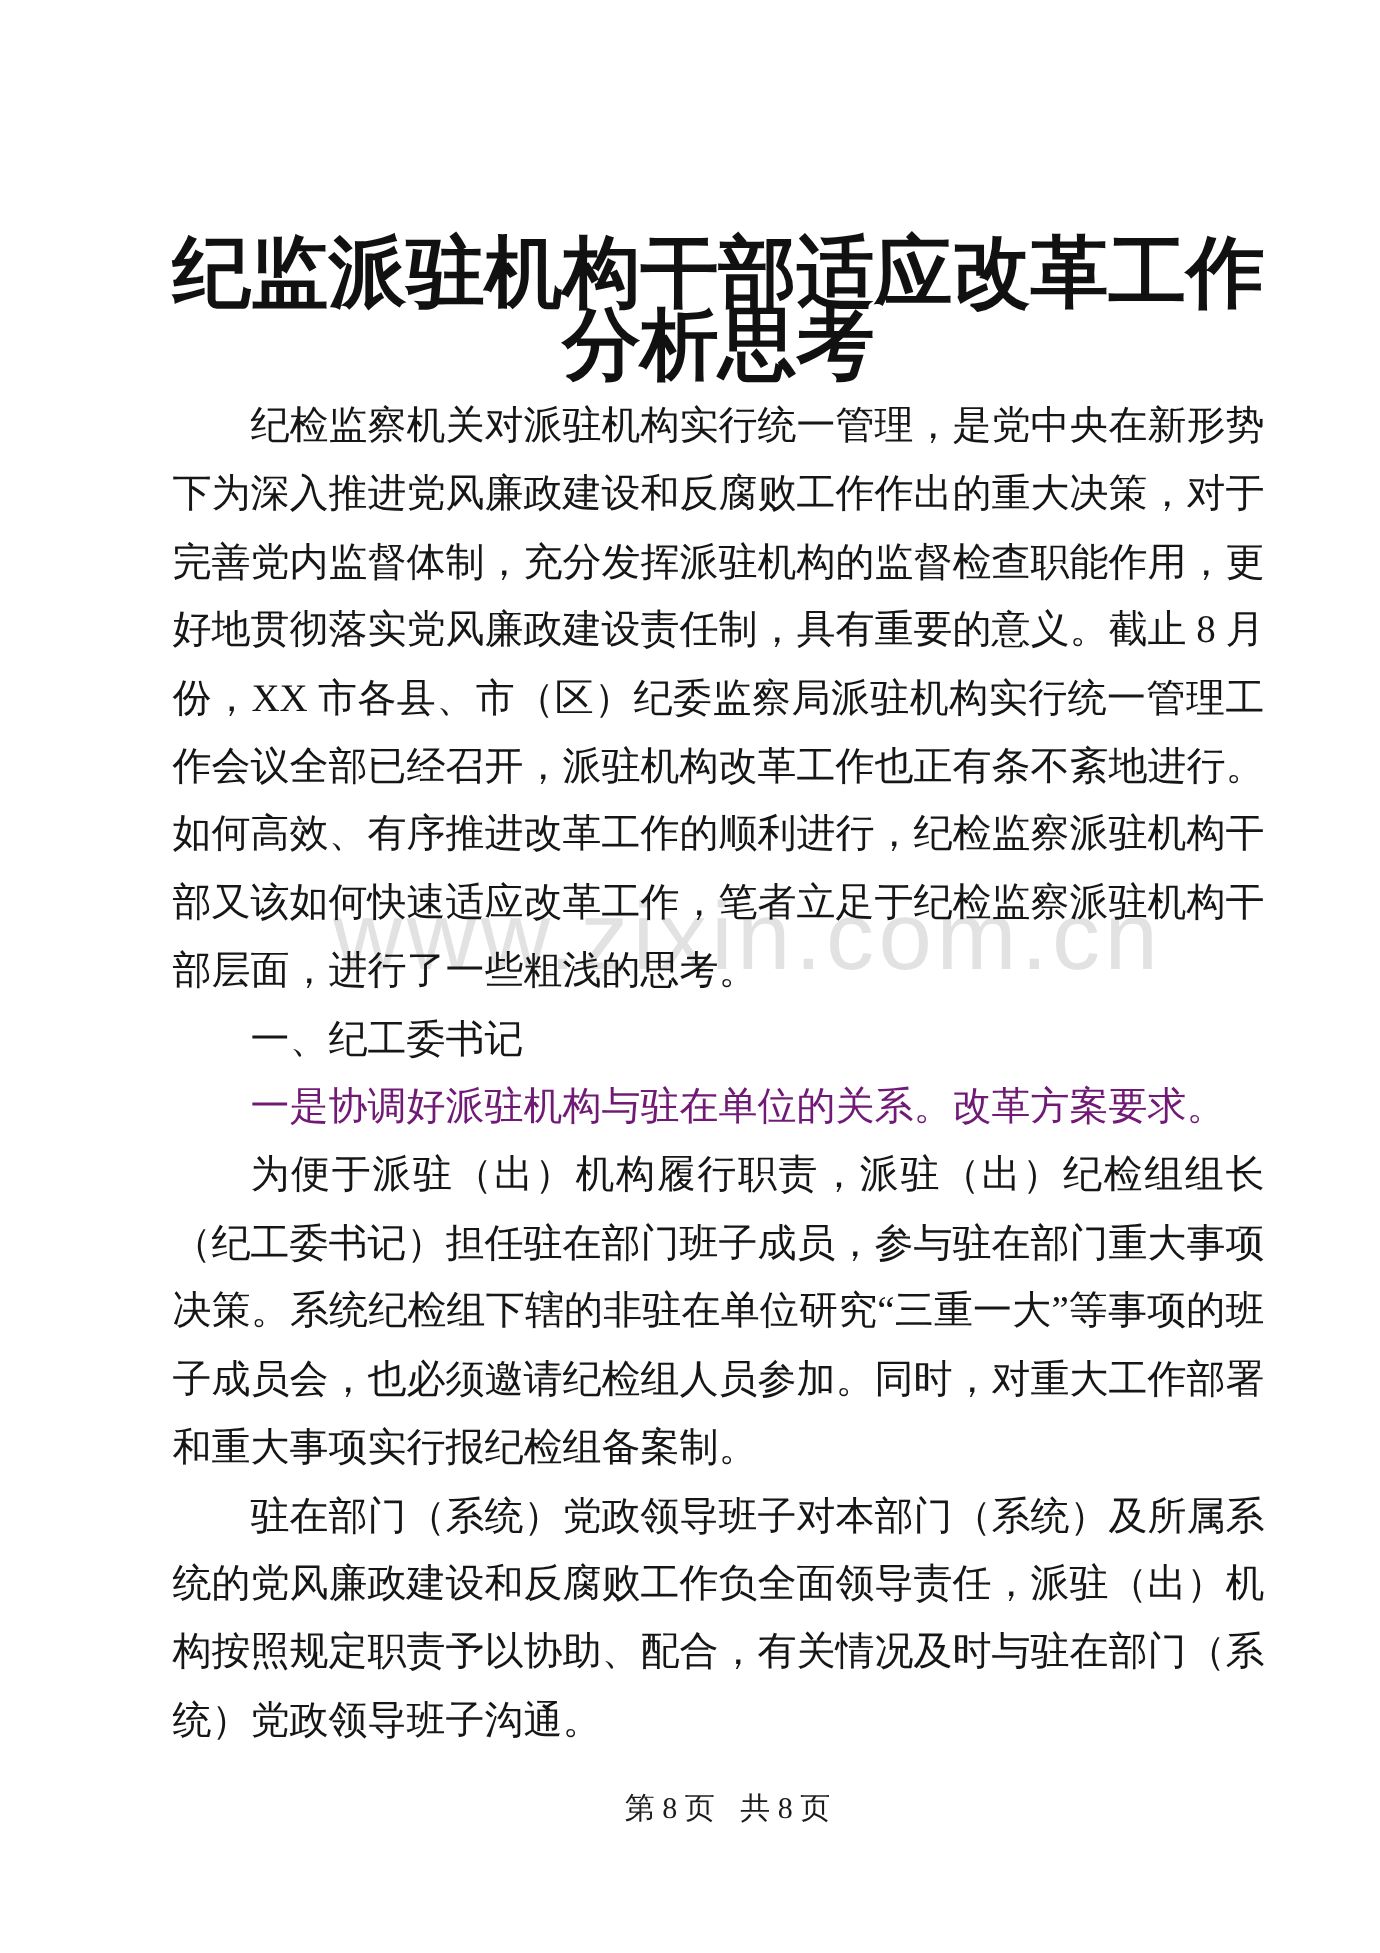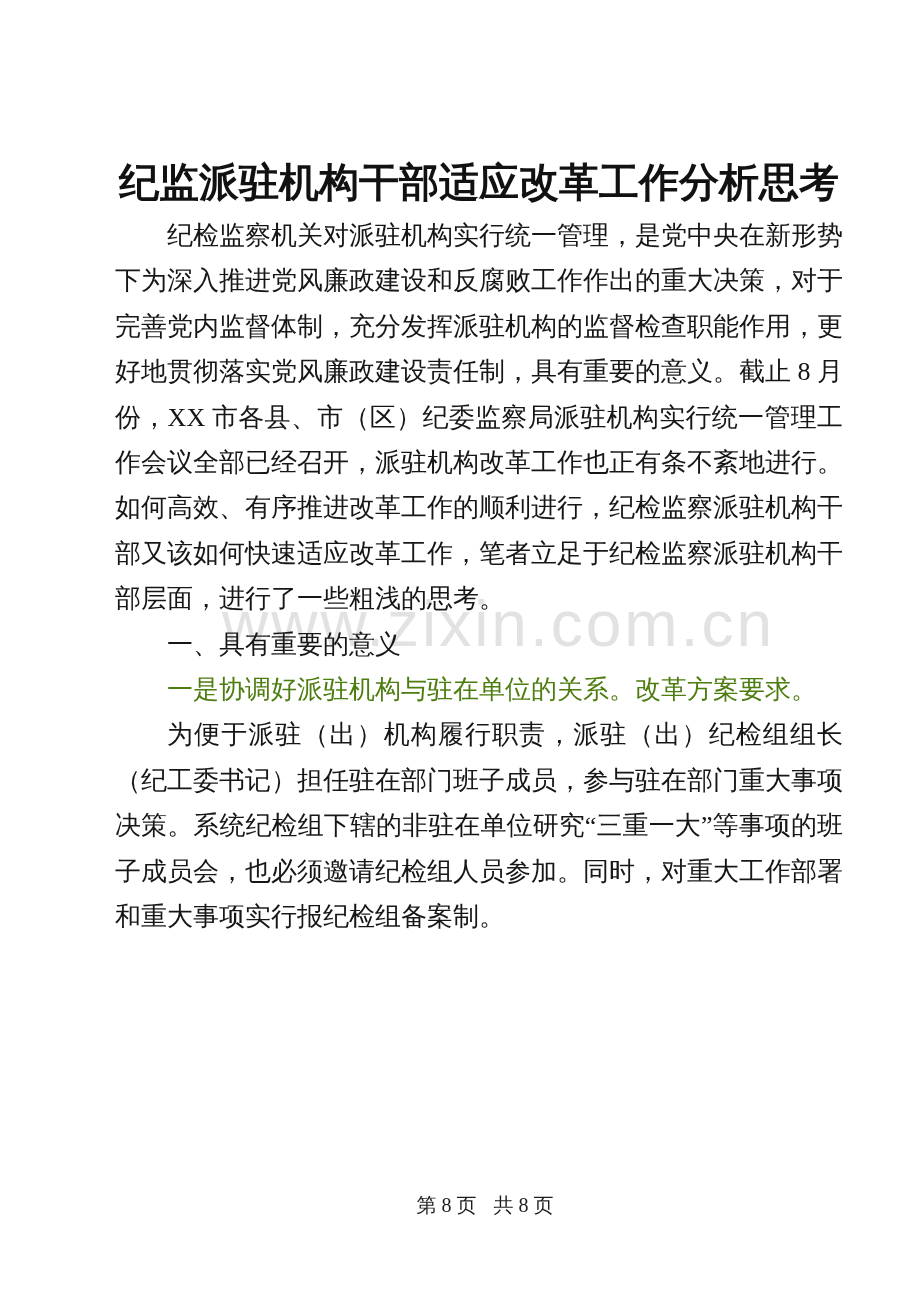--- a/index.html
+++ b/index.html
@@ -17,21 +17,21 @@
   }
   .content {
     position: relative;
     z-index: 2;
     padding: 158px 77px 0 115px; 
   }
   .doc-title {
     margin: 0 0 7px 0;
     font-family: "Liberation Sans", "DejaVu Sans", sans-serif;
     font-weight: bold;
-    font-size: 40px;
+    font-size: 52px;
     line-height: 48px;
     text-align: center;
     color: #111111;
     letter-spacing: 0px;
   }
   .doc-body p.para {
     margin: 0;
     font-size: 26px;
     line-height: 45.4px;
     text-align: justify;
@@ -79,23 +79,24 @@
 <div class="page" style="background: rgb(255, 255, 255);">
 
   <div class="watermark" style="color: rgb(226, 226, 226);">www.zixin.com.cn</div>
 
   <div class="content">
     <h1 class="doc-title">纪监派驻机构干部适应改革工作分析思考</h1>
 
     <div class="doc-body">
 
     <p class="para" style="color: rgb(22, 22, 22);">纪检监察机关对派驻机构实行统一管理，是党中央在新形势下为深入推进党风廉政建设和反腐败工作作出的重大决策，对于完善党内监督体制，充分发挥派驻机构的监督检查职能作用，更好地贯彻落实党风廉政建设责任制，具有重要的意义。截止 8 月份，XX 市各县、市（区）纪委监察局派驻机构实行统一管理工作会议全部已经召开，派驻机构改革工作也正有条不紊地进行。如何高效、有序推进改革工作的顺利进行，纪检监察派驻机构干部又该如何快速适应改革工作，笔者立足于纪检监察派驻机构干部层面，进行了一些粗浅的思考。</p>
-        <p class="para" style="color: rgb(22, 22, 22);">一、具有重要的意义</p>
-        <p class="para" style="color: #4d7c0f;">一是协调好派驻机构与驻在单位的关系。改革方案要求。</p>
+        <p class="para" style="color: rgb(22, 22, 22);">一、纪工委书记</p>
+        <p class="para" style="color: #701a75;">一是协调好派驻机构与驻在单位的关系。改革方案要求。</p>
         <p class="para" style="color: rgb(22, 22, 22);">为便于派驻（出）机构履行职责，派驻（出）纪检组组长（纪工委书记）担任驻在部门班子成员，参与驻在部门重大事项决策。系统纪检组下辖的非驻在单位研究“三重一大”等事项的班子成员会，也必须邀请纪检组人员参加。同时，对重大工作部署和重大事项实行报纪检组备案制。</p>
+        <p class="para" style="color: rgb(22, 22, 22);">驻在部门（系统）党政领导班子对本部门（系统）及所属系统的党风廉政建设和反腐败工作负全面领导责任，派驻（出）机构按照规定职责予以协助、配合，有关情况及时与驻在部门（系统）党政领导班子沟通。</p>
       </div>
   </div>
 
   <div class="page-footer">
     <span class="seg">第 8 页</span>
     <span class="seg">共 8 页</span>
   </div>
 
 </div>
 

